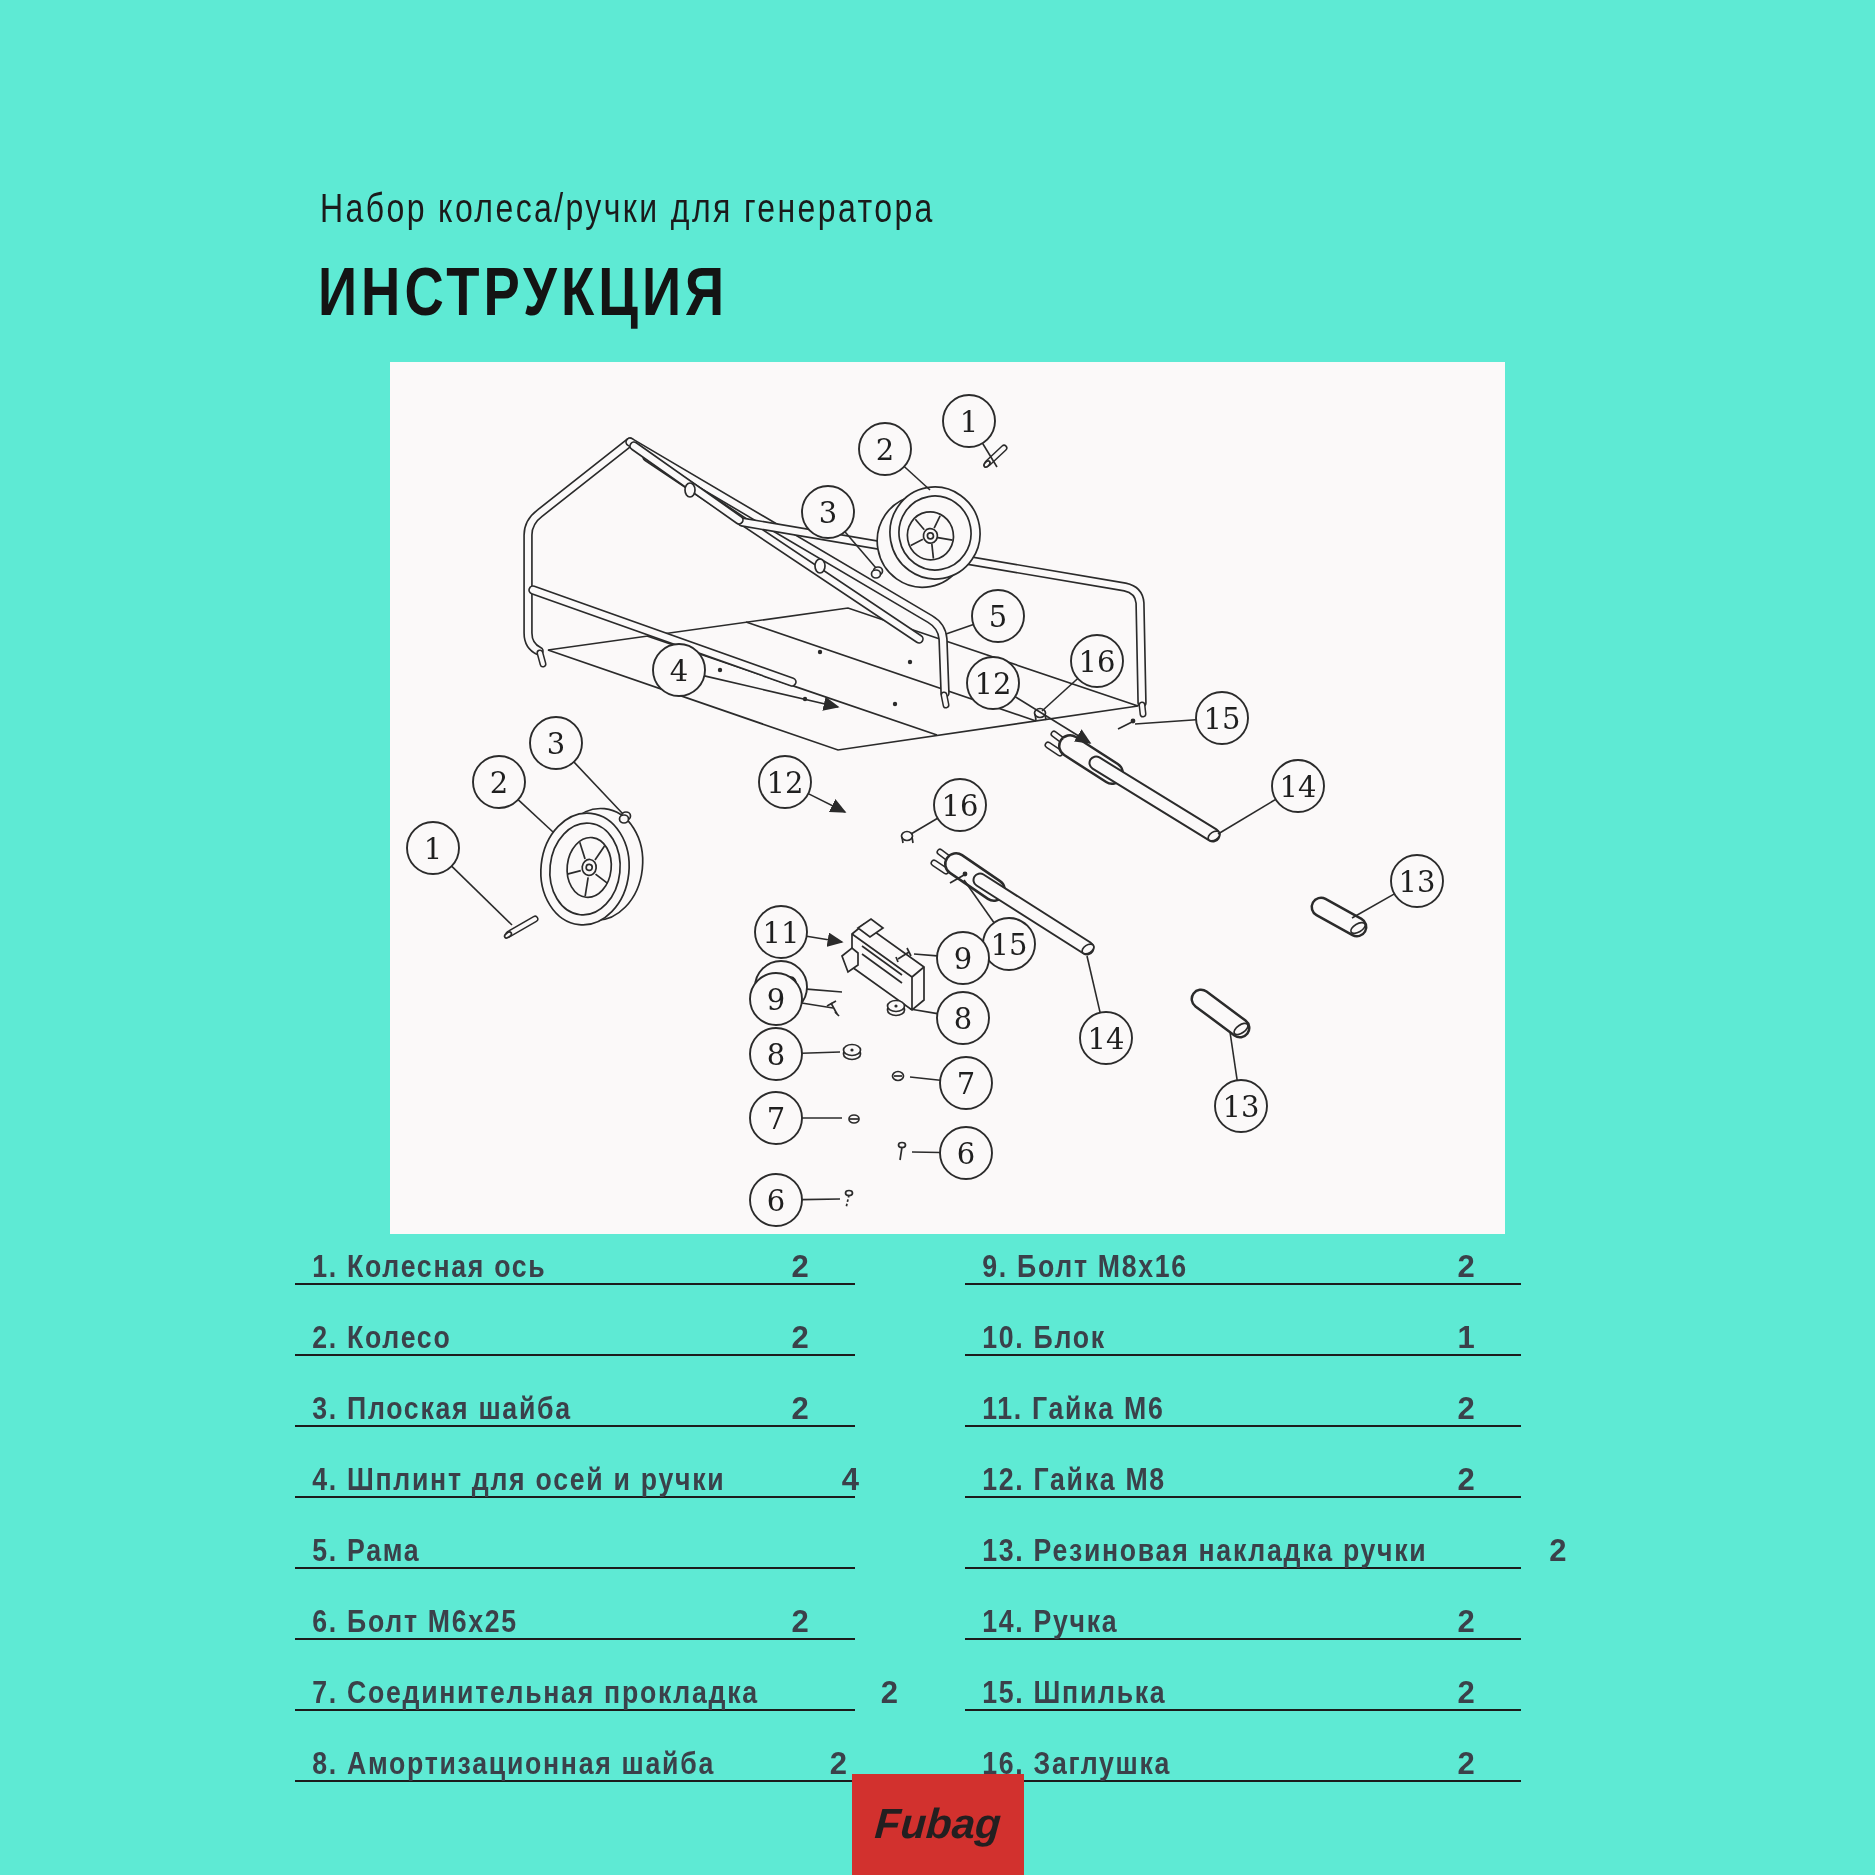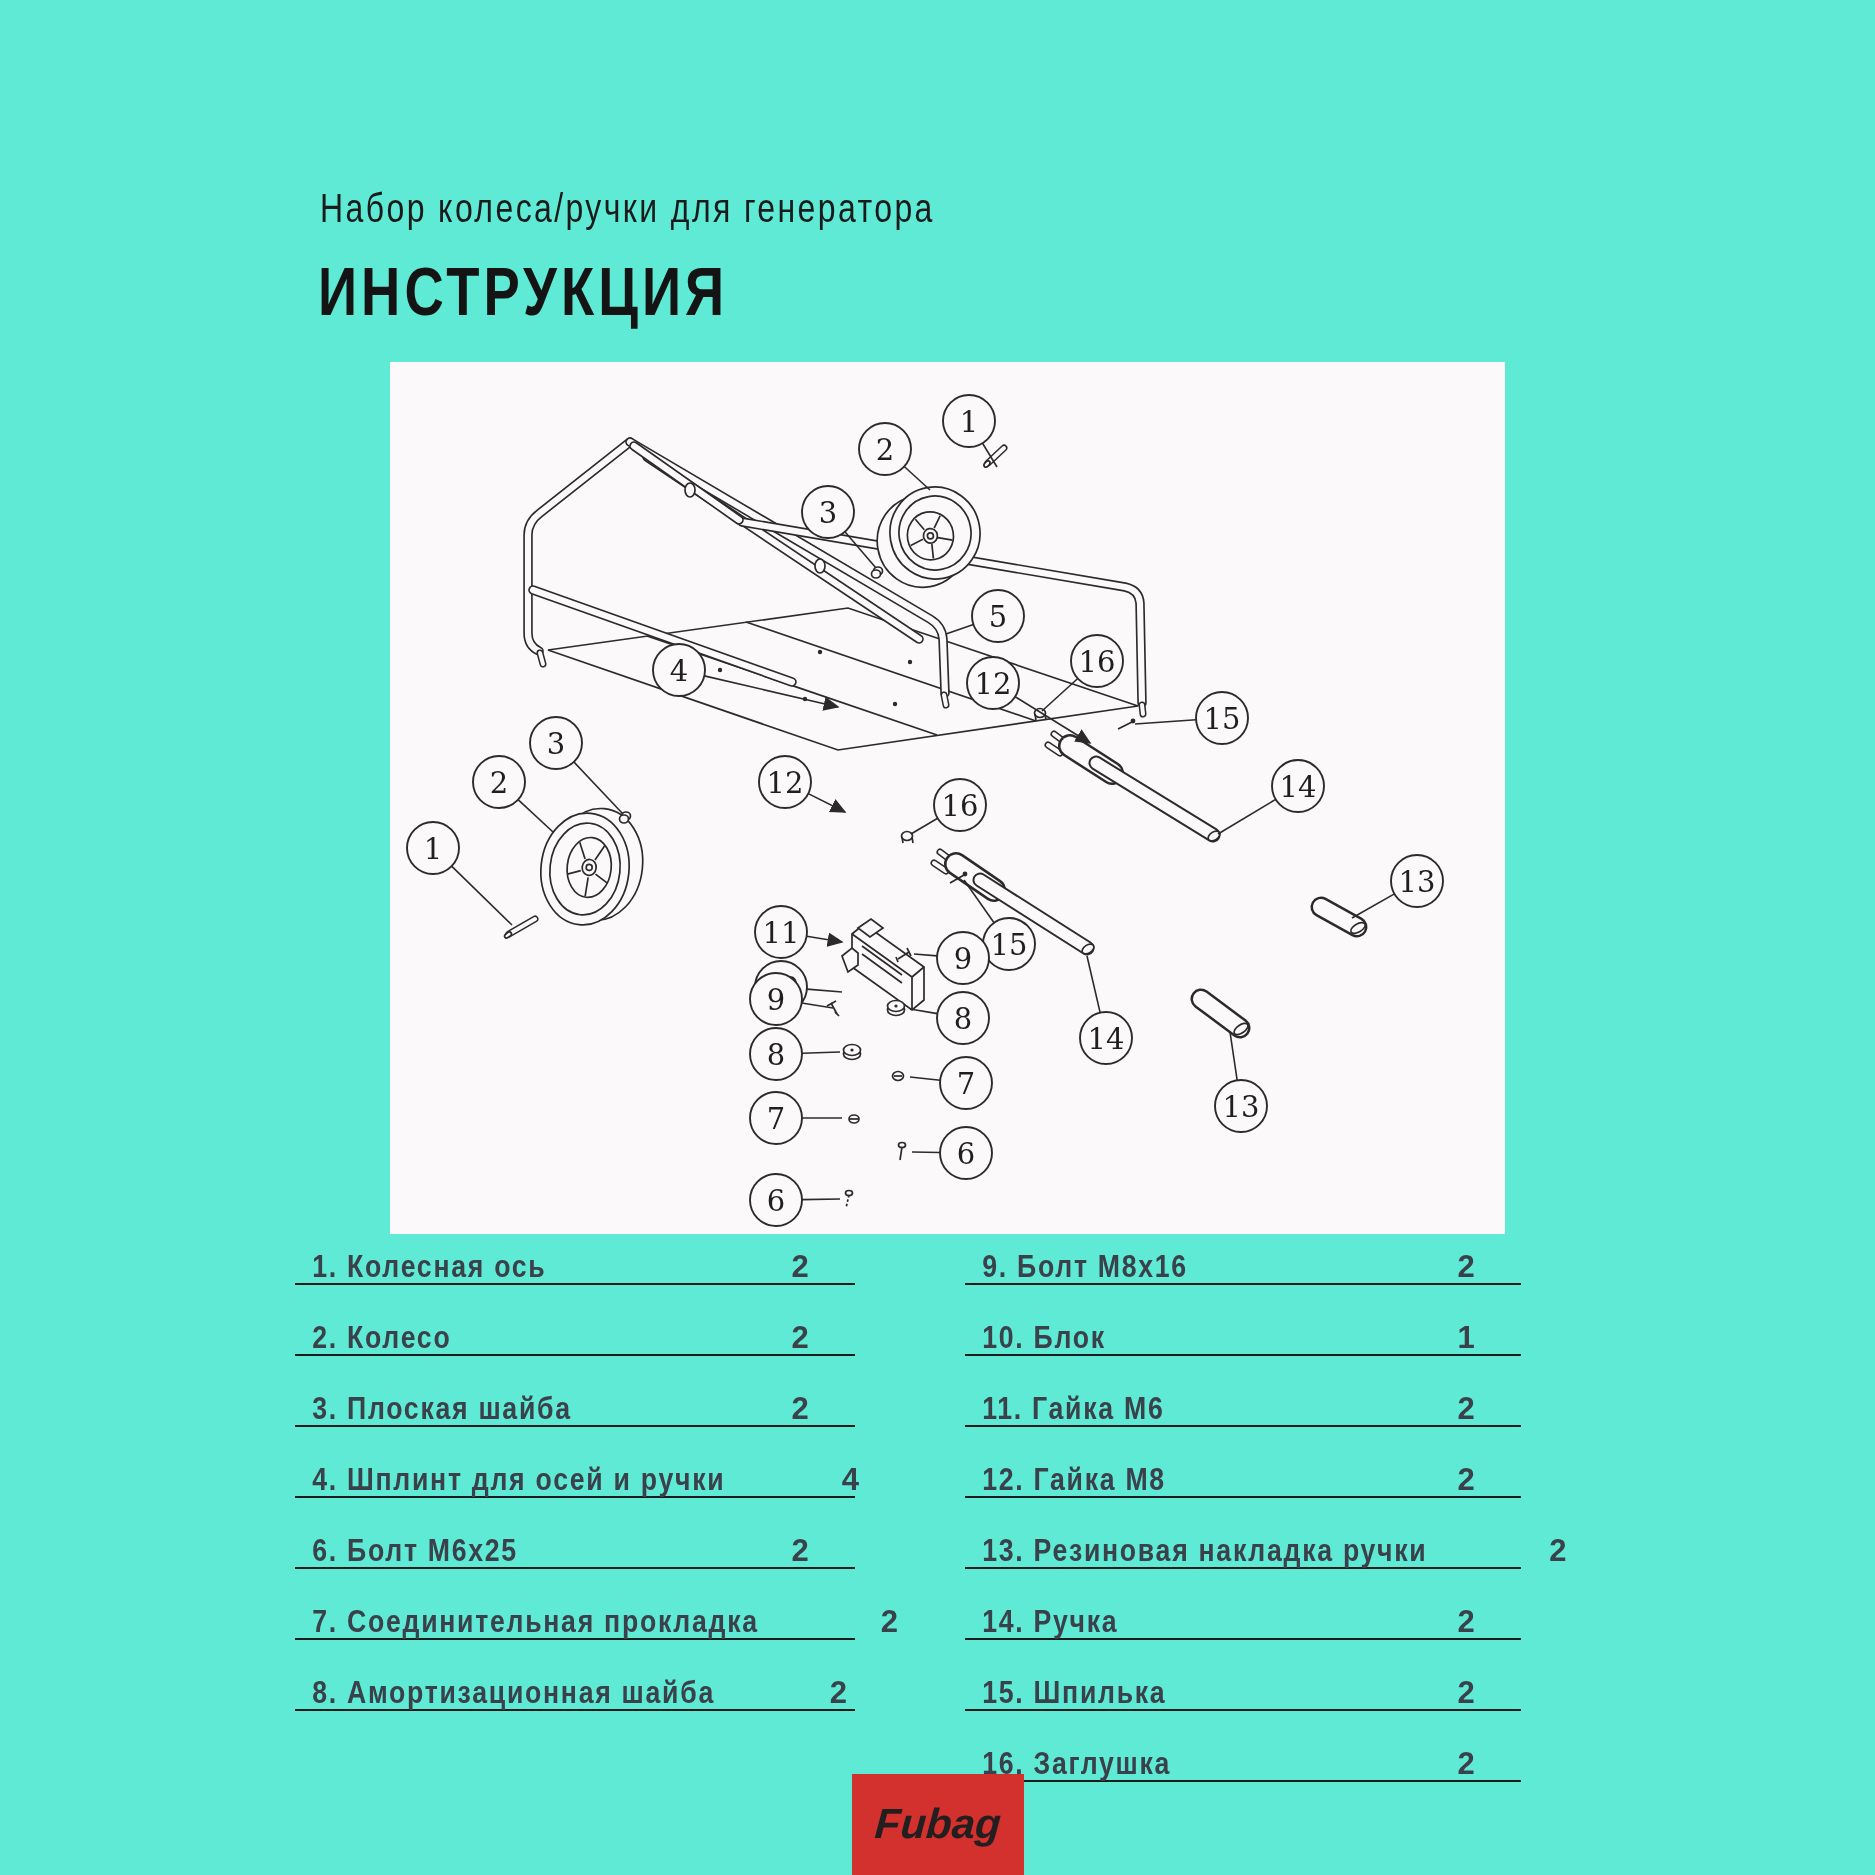--- a/index.html
+++ b/index.html
@@ -348,20 +348,24 @@
       </div>
       <div class="prow">
         <span class="lbl">3. Плоская шайба</span>
         <span class="qty">2</span>
       </div>
       <div class="prow">
         <span class="lbl">4. Шплинт для осей и ручки</span>
         <span class="qty">4</span>
       </div>
       <div class="prow">
+        <span class="lbl">5. Рама</span>
+        <span class="qty"></span>
+      </div>
+      <div class="prow">
         <span class="lbl">6. Болт М6х25</span>
         <span class="qty">2</span>
       </div>
       <div class="prow">
         <span class="lbl">7. Соединительная прокладка</span>
         <span class="qty">2</span>
       </div>
       <div class="prow">
         <span class="lbl">8. Амортизационная шайба</span>
         <span class="qty">2</span>

